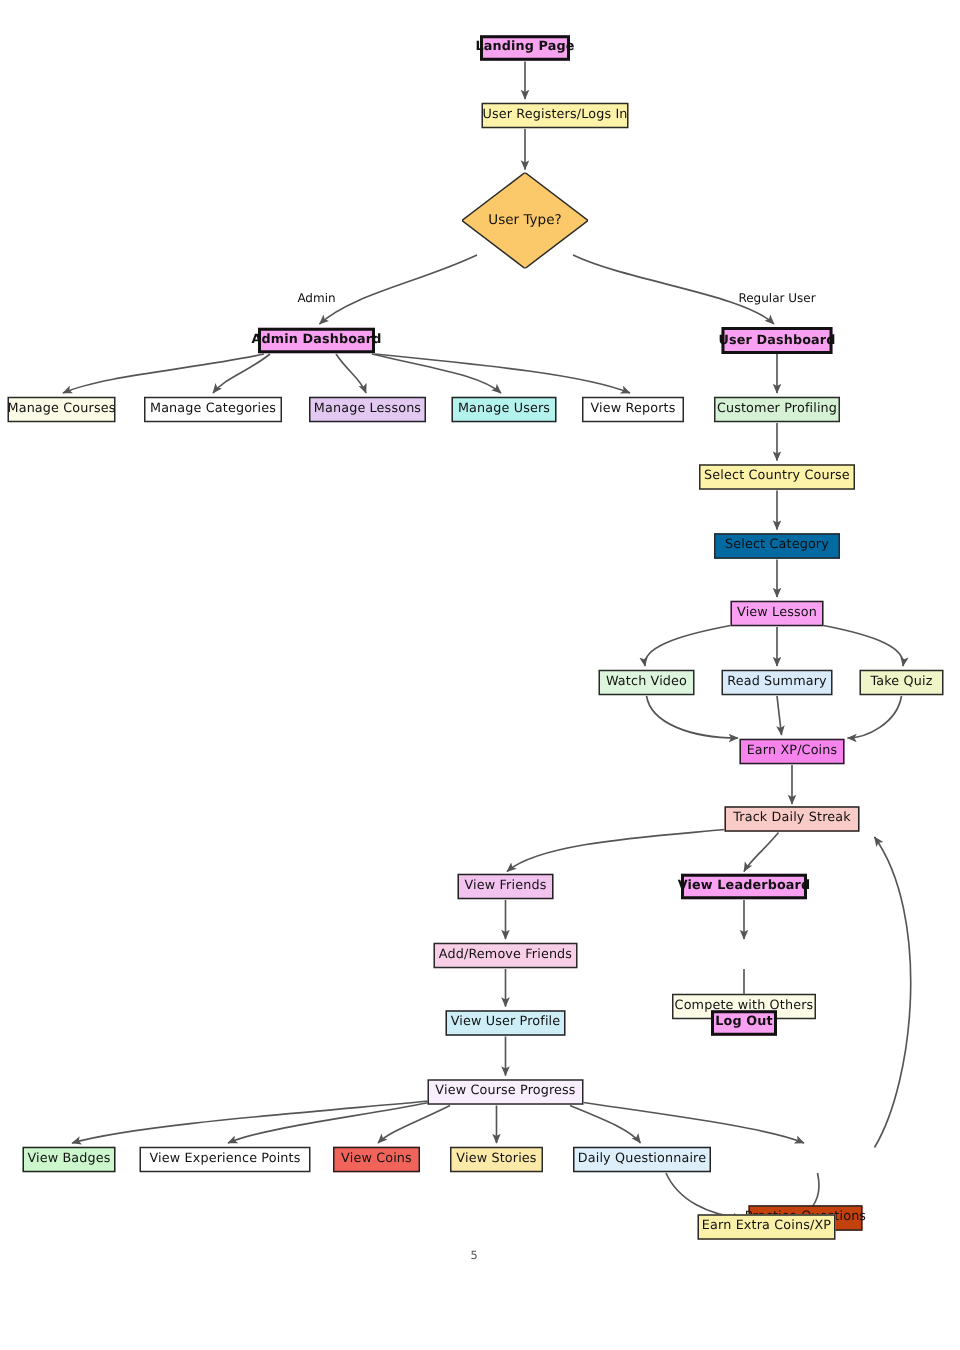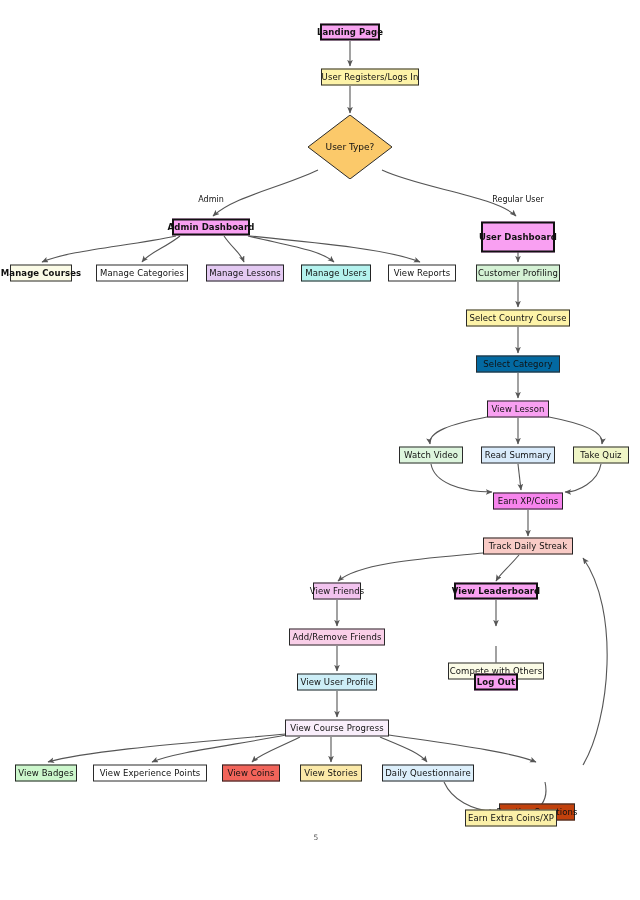--- a/index.html
+++ b/index.html
@@ -138,36 +138,36 @@
   <div id="node-layer">
       <div class="node thick" style="left: 350px; top: 32px; width: 60px; height: 17px; background: rgb(247, 163, 240);">Landing Page</div>
       <div class="node" style="left: 350px; top: 77px; width: 98px; height: 17px; background: rgb(253, 243, 168); margin-left: 20px;">User Registers/Logs In</div>
       <div class="diamond" style="left: 350px; top: 147px; width: 84px; height: 64px;">
         <svg class="shape" viewBox="0 0 84 64" preserveAspectRatio="none">
           <polygon points="42,0 84,32 42,64 0,32" fill="#fbc96a" stroke="#2a2a2a" stroke-width="1" vector-effect="non-scaling-stroke"></polygon>
         </svg>
         <span class="dlabel">User Type?</span>
       </div>
       <div class="node thick" style="left: 211px; top: 227px; width: 78px; height: 17px; background: rgb(249, 160, 242);">Admin Dashboard</div>
-      <div class="node thick" style="left: 518px; top: 227px; width: 74px; height: 31px; background: rgb(249, 160, 242); margin-top: 10px;">User Dashboard</div>
-      <div class="node" style="left: 41px; top: 273px; width: 62px; height: 17px; background: rgb(251, 251, 230); font-weight: bold;">Manage Courses</div>
+      <div class="node thick" style="left: 518px; top: 227px; width: 74px; height: 18px; background: rgb(249, 160, 242);">User Dashboard</div>
+      <div class="node" style="left: 41px; top: 273px; width: 72px; height: 17px; background: rgb(251, 251, 230);">Manage Courses</div>
       <div class="node" style="left: 142px; top: 273px; width: 92px; height: 17px; background: rgb(255, 255, 255);">Manage Categories</div>
       <div class="node medium" style="left: 245px; top: 273px; width: 78px; height: 17px; background: rgb(227, 201, 242);">Manage Lessons</div>
       <div class="node medium" style="left: 336px; top: 273px; width: 70px; height: 17px; background: rgb(180, 242, 238);">Manage Users</div>
       <div class="node" style="left: 422px; top: 273px; width: 68px; height: 17px; background: rgb(255, 255, 255);">View Reports</div>
       <div class="node" style="left: 518px; top: 273px; width: 84px; height: 17px; background: rgb(213, 242, 213);">Customer Profiling</div>
       <div class="node" style="left: 518px; top: 318px; width: 104px; height: 17px; background: rgb(253, 243, 168);">Select Country Course</div>
       <div class="node" style="left: 518px; top: 364px; width: 84px; height: 17px; background: #0369a1;">Select Category</div>
       <div class="node medium" style="left: 518px; top: 409px; width: 62px; height: 17px; background: rgb(249, 160, 242);">View Lesson</div>
       <div class="node" style="left: 431px; top: 455px; width: 64px; height: 17px; background: rgb(221, 245, 221);">Watch Video</div>
       <div class="node" style="left: 518px; top: 455px; width: 74px; height: 17px; background: rgb(217, 235, 251);">Read Summary</div>
       <div class="node" style="left: 601px; top: 455px; width: 56px; height: 17px; background: rgb(239, 245, 198);">Take Quiz</div>
       <div class="node medium" style="left: 528px; top: 501px; width: 70px; height: 17px; background: rgb(247, 132, 237);">Earn XP/Coins</div>
       <div class="node medium" style="left: 528px; top: 546px; width: 90px; height: 17px; background: rgb(249, 203, 198);">Track Daily Streak</div>
-      <div class="node medium" style="left: 337px; top: 591px; width: 48px; height: 17px; background: rgb(242, 195, 239);">View Friends</div>
+      <div class="node medium" style="left: 337px; top: 591px; width: 64px; height: 17px; background: rgb(242, 195, 239);">View Friends</div>
       <div class="node thick" style="left: 496px; top: 591px; width: 84px; height: 17px; background: rgb(249, 160, 242);">View Leaderboard</div>
       <div class="node" style="left: 337px; top: 637px; width: 96px; height: 17px; background: rgb(249, 207, 232);">Add/Remove Friends</div>
       <div class="node" style="left: 496px; top: 671px; width: 96px; height: 17px; background: rgb(251, 251, 230);">Compete with Others</div>
       <div class="node medium" style="left: 337px; top: 682px; width: 80px; height: 17px; background: rgb(205, 238, 247);">View User Profile</div>
       <div class="node thick" style="left: 496px; top: 682px; width: 44px; height: 17px; background: rgb(249, 160, 242); text-align: right;">Log Out</div>
       <div class="node" style="left: 337px; top: 728px; width: 104px; height: 17px; background: rgb(249, 238, 251);">View Course Progress</div>
       <div class="node medium" style="left: 46px; top: 773px; width: 62px; height: 17px; background: rgb(204, 247, 204);">View Badges</div>
       <div class="node" style="left: 150px; top: 773px; width: 114px; height: 17px; background: rgb(255, 255, 255);">View Experience Points</div>
       <div class="node medium" style="left: 251px; top: 773px; width: 58px; height: 17px; background: rgb(242, 100, 90);">View Coins</div>
       <div class="node" style="left: 331px; top: 773px; width: 62px; height: 17px; background: rgb(251, 233, 168);">View Stories</div>

